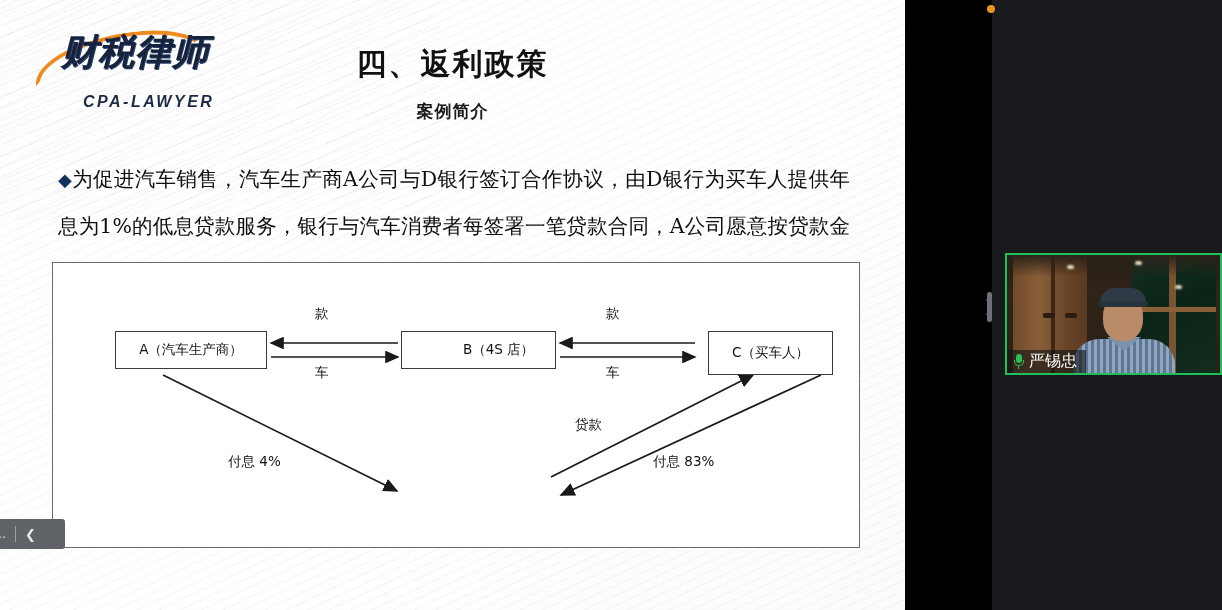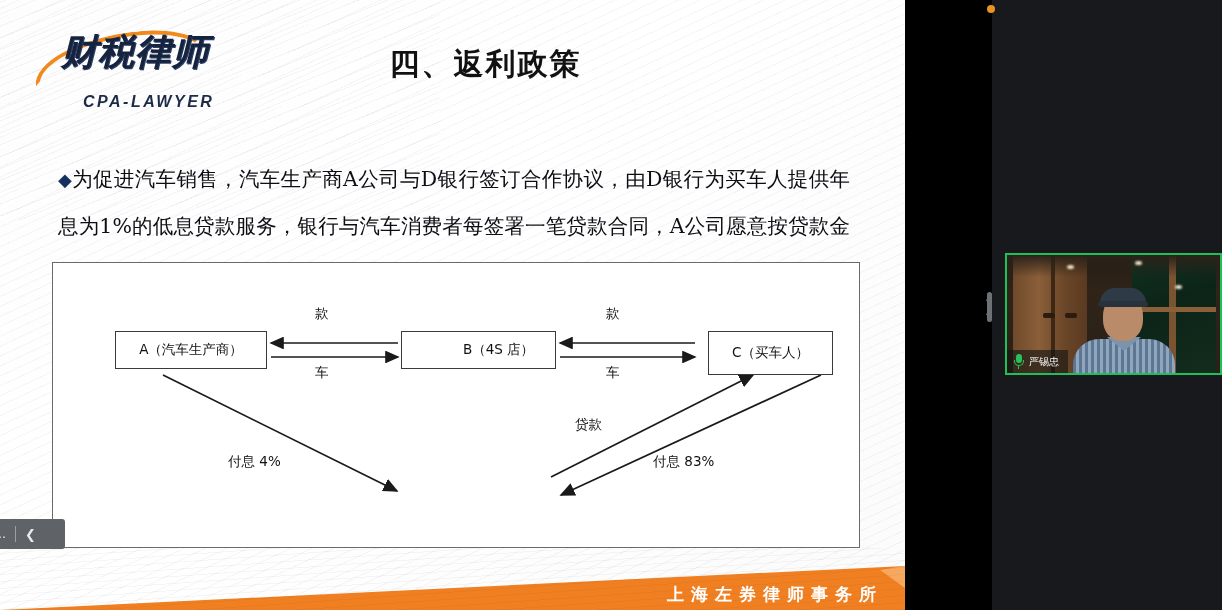--- a/index.html
+++ b/index.html
@@ -58,21 +58,20 @@
     color: #1d2b47; letter-spacing: 2.5px; white-space: nowrap;
   }
 
   
   .slide-title {
     position: absolute; left: 0; top: 44px; width: 905px;
     text-align: center;
     font-family: "DejaVu Serif", "Liberation Serif", serif;
     font-size: 30px; font-weight: bold; color: #111;
     letter-spacing: 2px;
-    margin-left: 33px;
   }
   .slide-subtitle {
     position: absolute; left: 0; top: 100px; width: 905px;
     text-align: center;
     font-family: "DejaVu Serif", "Liberation Serif", serif;
     font-size: 17px; font-weight: bold; color: #1a1a1a;
     letter-spacing: 1px;
   }
 
   
@@ -267,39 +266,40 @@
     position: absolute; left: 0.5px; top: 6px; width: 10px; height: 6px;
     border: 1.5px solid #25c257; border-top: none;
     border-radius: 0 0 6px 6px;
   }
   .mic-icon .mic-stem {
     position: absolute; left: 4.6px; top: 11.5px; width: 1.8px; height: 3.5px;
     background: #25c257;
   }
   .name-text {
     font-family: Liberation Sans, sans-serif;
-    font-size: 10px; color: #ffffff; white-space: nowrap;
+    font-size: 16px; color: #ffffff; white-space: nowrap;
   }
 </style>
 </head>
 <body>
 
 <div id="app">
 
   <div class="share-area">
     <div class="slide">
       <div class="slide-sheen"></div>
 
       <div class="logo">
         <div class="logo-swoosh"></div>
         <div class="logo-cn">财税律师</div>
         <div class="logo-en">CPA-LAWYER</div>
       </div>
 
       <div class="slide-title">四、返利政策</div>
+      <div class="slide-subtitle">案例简介</div>
 
       <div class="body-block">
         <span class="bullet-diamond">◆</span><span>为促进汽车销售，汽车生产商A公司与D银行签订合作协议，由D银行为买车人提供年息为1%的低息贷款服务，银行与汽车消费者每签署一笔贷款合同，A公司愿意按贷款金额另行向D银行支付4%的年息。</span>
       </div>
 
       <div class="diagram-frame">
 
         <svg class="diagram-svg" viewBox="0 0 808 286">
           <defs>
             <marker id="ah" markerWidth="9" markerHeight="8" refX="8" refY="4" orient="auto">
@@ -328,28 +328,20 @@
 
         <div class="dlabel" id="lbl-kuan-1">款</div>
         <div class="dlabel" id="lbl-che-1">车</div>
         <div class="dlabel" id="lbl-kuan-2">款</div>
         <div class="dlabel" id="lbl-che-2">车</div>
         <div class="dlabel" id="lbl-fuxi-4">付息 4%</div>
         <div class="dlabel" id="lbl-daikuan">贷款</div>
         <div class="dlabel" id="lbl-fuxi-1">付息 83%</div>
       </div>
 
-      <div class="footer-band">
-        <svg width="905" height="62" viewBox="0 0 905 62">
-          <polygon points="0,62 905,18 905,62" fill="#f07f21"></polygon>
-          <polygon points="880,22 905,18 905,40" fill="#f7a85e"></polygon>
-        </svg>
-        <div class="footer-waves"></div>
-        <div class="footer-text">上海左券律师事务所</div>
-      </div>
 
       <div class="float-pill">
         <span class="pill-text">什么…</span>
         <span class="pill-sep"></span>
         <span class="pill-chevron">❮</span>
       </div>
     </div>
   </div>
 
   <div class="black-gap"></div>

